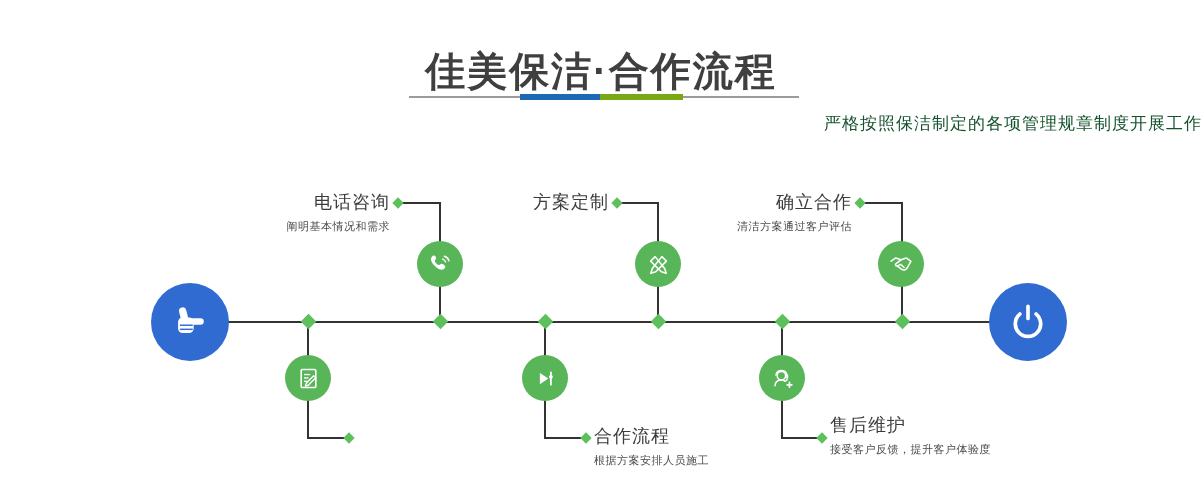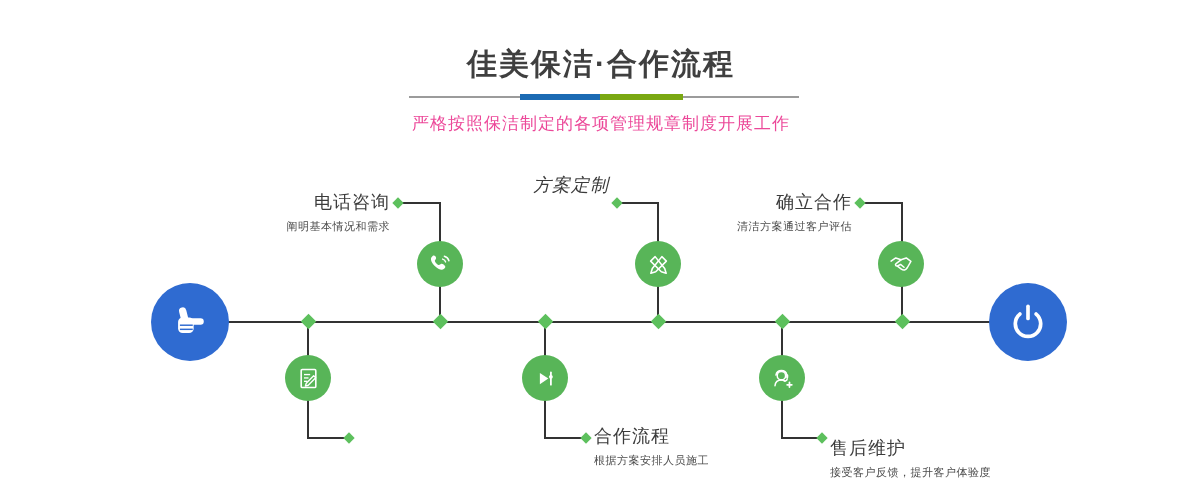--- a/index.html
+++ b/index.html
@@ -1,26 +1,26 @@
 <!DOCTYPE html>
 <html><head>
 <meta charset="utf-8">
 <style>
   html,body{margin:0;padding:0;background:#fff;}
   .canvas{position:relative;width:1202px;height:502px;background:#ffffff;overflow:hidden;
           font-family:"Liberation Sans","DejaVu Sans",sans-serif;}
   
   .title{position:absolute;top:44px;left:0;width:1202px;text-align:center;
-         font-size:30px;font-weight:bold;color:#3f3f3f;letter-spacing:2px;}
+         font-size:40px;font-weight:bold;color:#3f3f3f;letter-spacing:2px;}
   .divider{position:absolute;top:91px;left:0;width:1202px;height:12px;}
   .d-line{position:absolute;top:5px;left:409px;width:390px;height:2px;background:#9b9b9b;}
   .d-blue{position:absolute;top:3px;left:520px;width:80px;height:6px;}
   .d-green{position:absolute;top:3px;left:600px;width:83px;height:6px;}
-  .subtitle{position:absolute;top:112px;left:0;width:1202px;text-align:center;
-            font-size:17px;color:#ec4899;letter-spacing:1px;}
+  .subtitle{position:absolute;top:112px;left:0;width:1202px;text-align:right;
+            font-size:17px;color:#14532d;letter-spacing:1px;}
   
   .hline,.vline{position:absolute;background:#333;}
   .hline{height:2px;}
   .vline{width:2px;}
   
   .diamond{position:absolute;background:#5dc05d;transform:rotate(45deg);}
   .diamond.big{width:11px;height:11px;}
   .diamond.small{width:8px;height:8px;}
   
   .big-circle{position:absolute;width:78px;height:78px;border-radius:50%;
@@ -155,30 +155,30 @@
         <line x1="18.4" y1="15.8" x2="18.4" y2="19.8" stroke="#fff" stroke-width="1.5" stroke-linecap="round"></line>
         <line x1="16.4" y1="17.8" x2="20.4" y2="17.8" stroke="#fff" stroke-width="1.5" stroke-linecap="round"></line>
       </svg>
     </span>
   </div>
 
   <div class="label top" style="left:130px;top:190px;">
     <div class="l-title">电话咨询</div>
     <div class="l-desc">阐明基本情况和需求</div>
   </div>
-  <div class="label top" style="left:349px;top:173px;font-style:italic;">
+  <div class="label top" style="left:349px;top:190px;">
     <div class="l-title">方案定制</div>
   </div>
   <div class="label top" style="left:592px;top:190px;">
     <div class="l-title">确立合作</div>
     <div class="l-desc">清洁方案通过客户评估</div>
   </div>
 
   <div class="label bottom" style="left:594px;top:424px;">
     <div class="l-title">合作流程</div>
     <div class="l-desc">根据方案安排人员施工</div>
   </div>
-  <div class="label bottom" style="left:830px;top:436px;">
+  <div class="label bottom" style="left:830px;top:413px;">
     <div class="l-title">售后维护</div>
     <div class="l-desc">接受客户反馈，提升客户体验度</div>
   </div>
 
 </div>
 
 </body></html>

